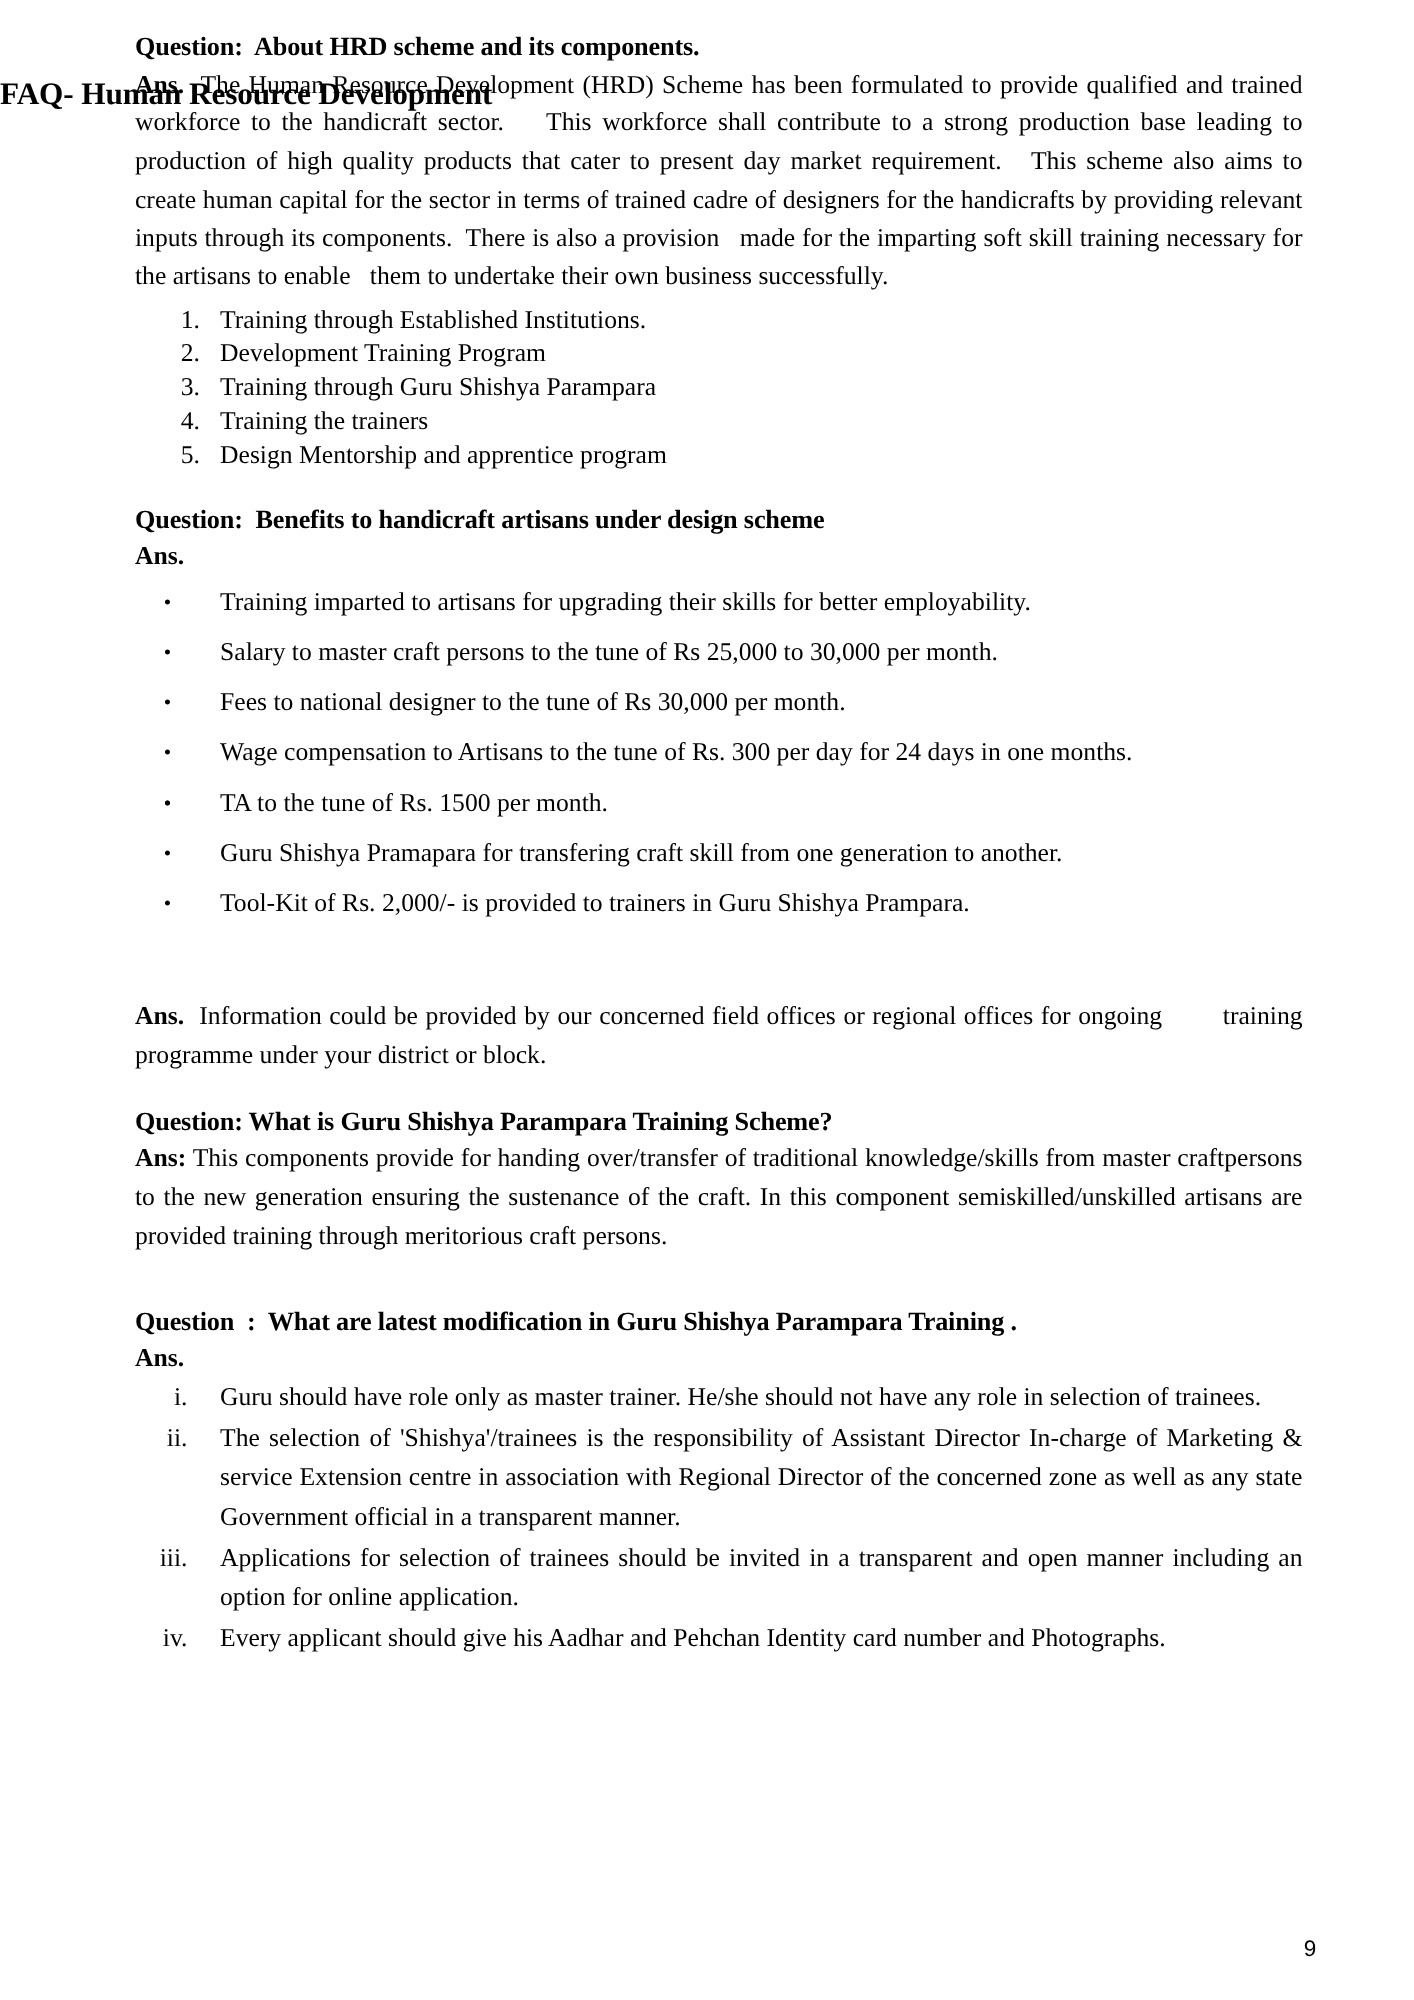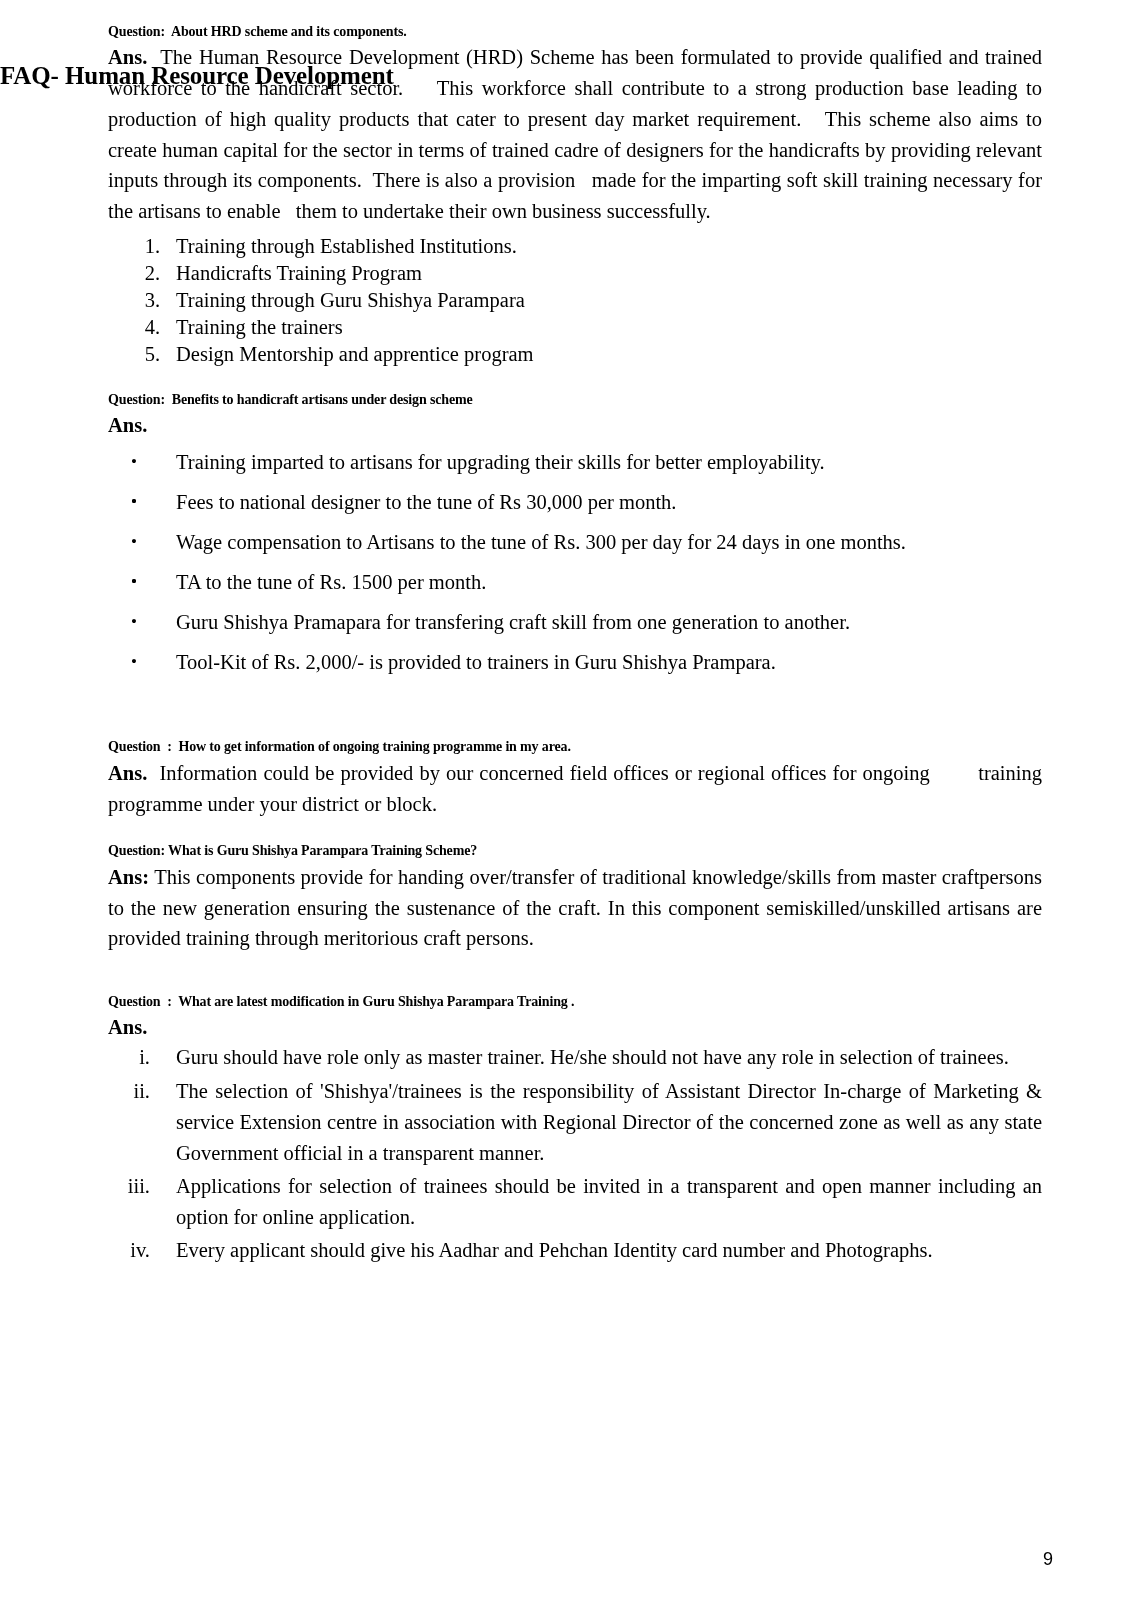--- a/index.html
+++ b/index.html
@@ -33,21 +33,21 @@
     font-weight: bold;
     font-size: 25px;
     line-height: 1.1;
     margin: 0;
     padding-top: 62px;
     letter-spacing: -0.1px;
   }
 
   .q-heading {
     font-weight: bold;
-    font-size: 14px;
+    font-size: 21px;
     line-height: 1.46;
     margin: 0;
     letter-spacing: -0.15px;
     white-space: pre-wrap;
   }
 
   .ans-label {
     font-weight: bold;
     font-size: 20.5px;
     line-height: 1.46;
@@ -150,43 +150,42 @@
   <h1 class="doc-title">FAQ- Human Resource Development</h1>
 
   <div class="content">
 
     <div class="sp-m"></div>
     <div class="q-heading">Question:  About HRD scheme and its components.</div>
     <p class="para"><span class="lead">Ans.</span>&nbsp; <span>The Human Resource Development (HRD) Scheme has been formulated to provide qualified and trained workforce to the handicraft sector.    This workforce shall contribute to a strong production base leading to production of high quality products that cater to present day market requirement.   This scheme also aims to create human capital for the sector in terms of trained cadre of designers for the handicrafts by providing relevant inputs through its components.  There is also a provision   made for the imparting soft skill training necessary for the artisans to enable   them to undertake their own business successfully.</span></p>
     <div class="sp-xs"></div>
     <ol class="num-list">
       <li><span class="marker">1.</span><span>Training through Established Institutions.</span></li>
-      <li><span class="marker">2.</span><span>Handicrafts Training Program</span></li>
+      <li><span class="marker">2.</span><span>Development Training Program</span></li>
       <li><span class="marker">3.</span><span>Training through Guru Shishya Parampara</span></li>
       <li><span class="marker">4.</span><span>Training the trainers</span></li>
       <li><span class="marker">5.</span><span>Design Mentorship and apprentice program</span></li>
     </ol>
 
     <div class="sp-m"></div>
     <div class="q-heading">Question:  Benefits to handicraft artisans under design scheme</div>
     <div class="ans-label">Ans.</div>
     <div class="sp-xs"></div>
     <ul class="bullet-list">
       <li><span class="marker">•</span><span>Training imparted to artisans for upgrading their skills for better employability.</span></li>
-      <li><span class="marker">•</span></li>
+      <li><span class="marker">•</span><span>Salary to master craft persons to the tune of Rs 25,000  to 30,000 per month.</span></li>
       <li><span class="marker">•</span><span>Fees to national designer to the tune of Rs 30,000 per month.</span></li>
       <li><span class="marker">•</span><span>Wage compensation to Artisans to the tune of Rs. 300 per day for 24 days in one months.</span></li>
       <li><span class="marker">•</span></li>
       <li><span class="marker">•</span><span>TA to the tune of Rs.  1500  per month.</span></li>
       <li><span class="marker">•</span><span>Guru Shishya Pramapara for transfering craft skill from one generation to another.</span></li>
       <li><span class="marker">•</span><span>Tool-Kit of Rs. 2,000/- is provided to trainers in Guru Shishya Prampara.</span></li>
     </ul>
 
     <div class="sp-xl"></div>
-    <div class="q-heading">Question  :  How to get information of ongoing training programme in my area.</div>
     <p class="para"><span class="lead">Ans.</span>&nbsp; <span>Information could be provided by our concerned field offices or regional offices for ongoing        training programme under your district or block.</span></p>
 
     <div class="sp-m"></div>
     <div class="q-heading">Question: What is Guru Shishya Parampara Training Scheme?</div>
     <p class="para"><span class="lead">Ans:</span> <span>This components provide for handing over/transfer of traditional knowledge/skills from master craftpersons to the new generation ensuring the sustenance of the craft. In this component semiskilled/unskilled artisans are provided training through meritorious craft persons.</span></p>
 
     <div class="sp-l"></div>
     <div class="q-heading">Question  :  What are latest modification in Guru Shishya Parampara Training .</div>
     <div class="ans-label">Ans.</div>
     <ol class="roman-list">

